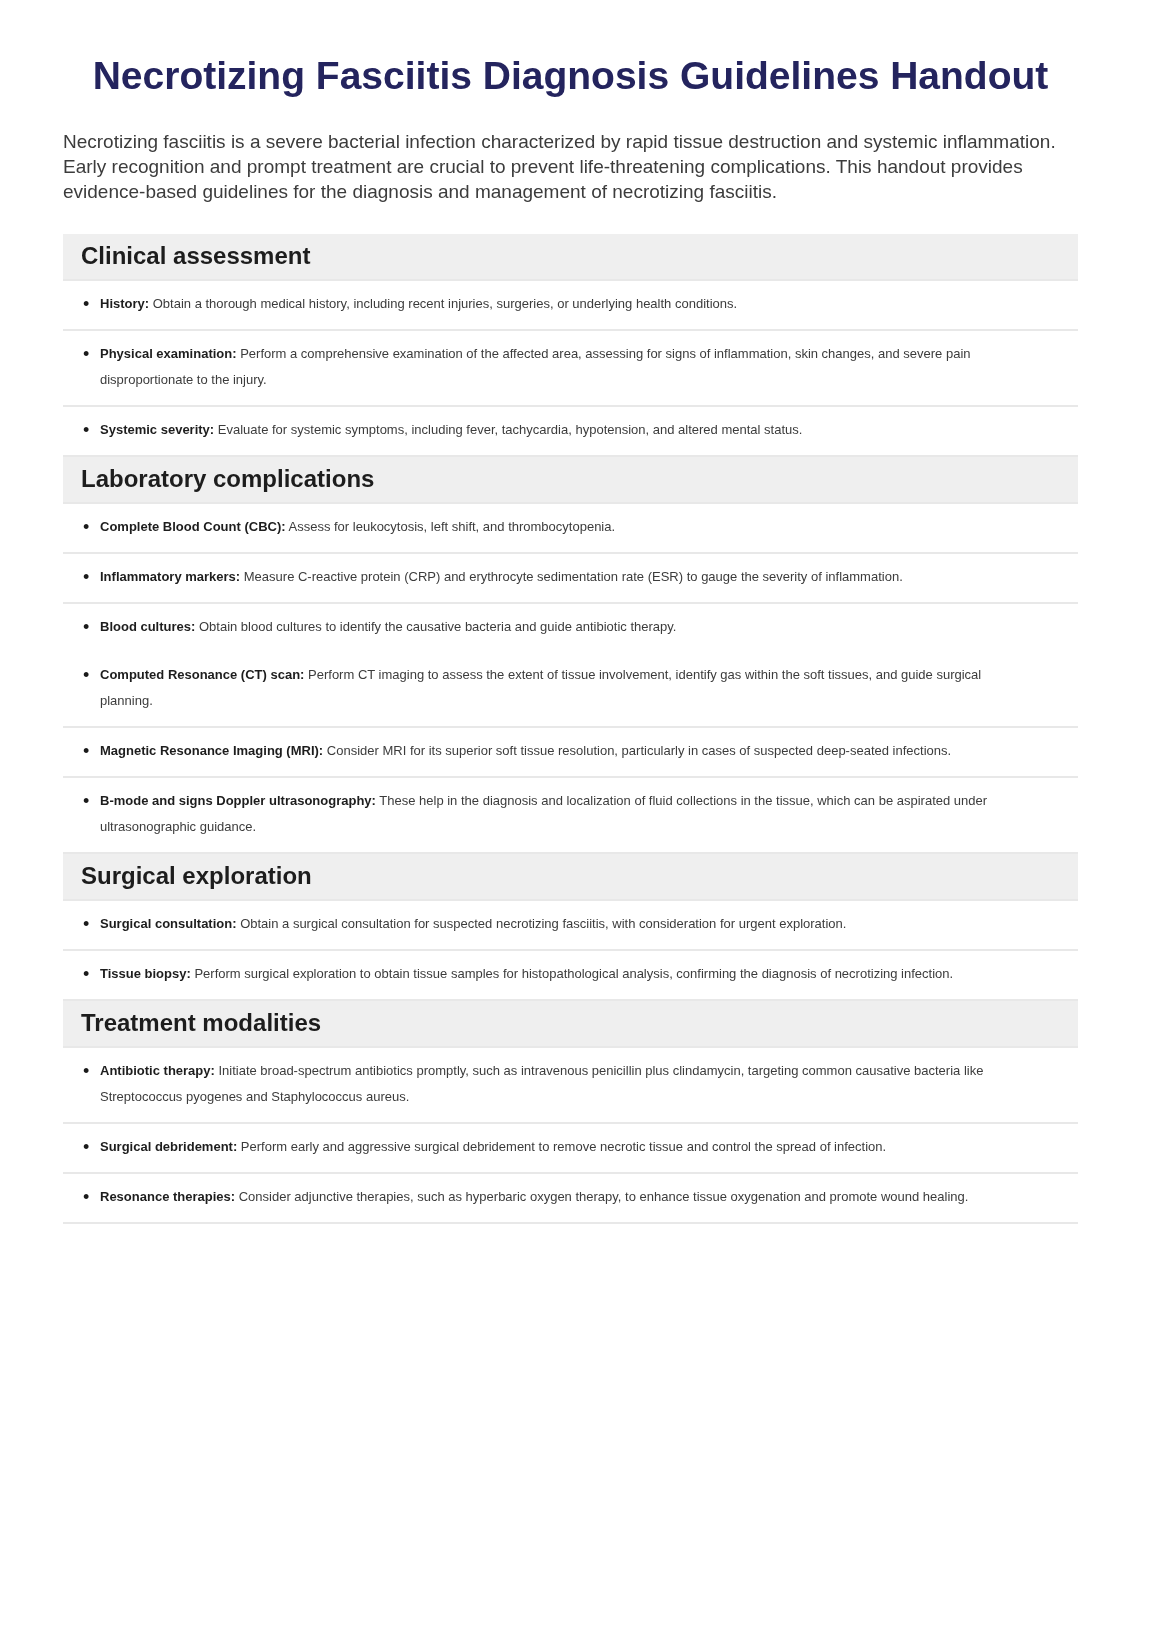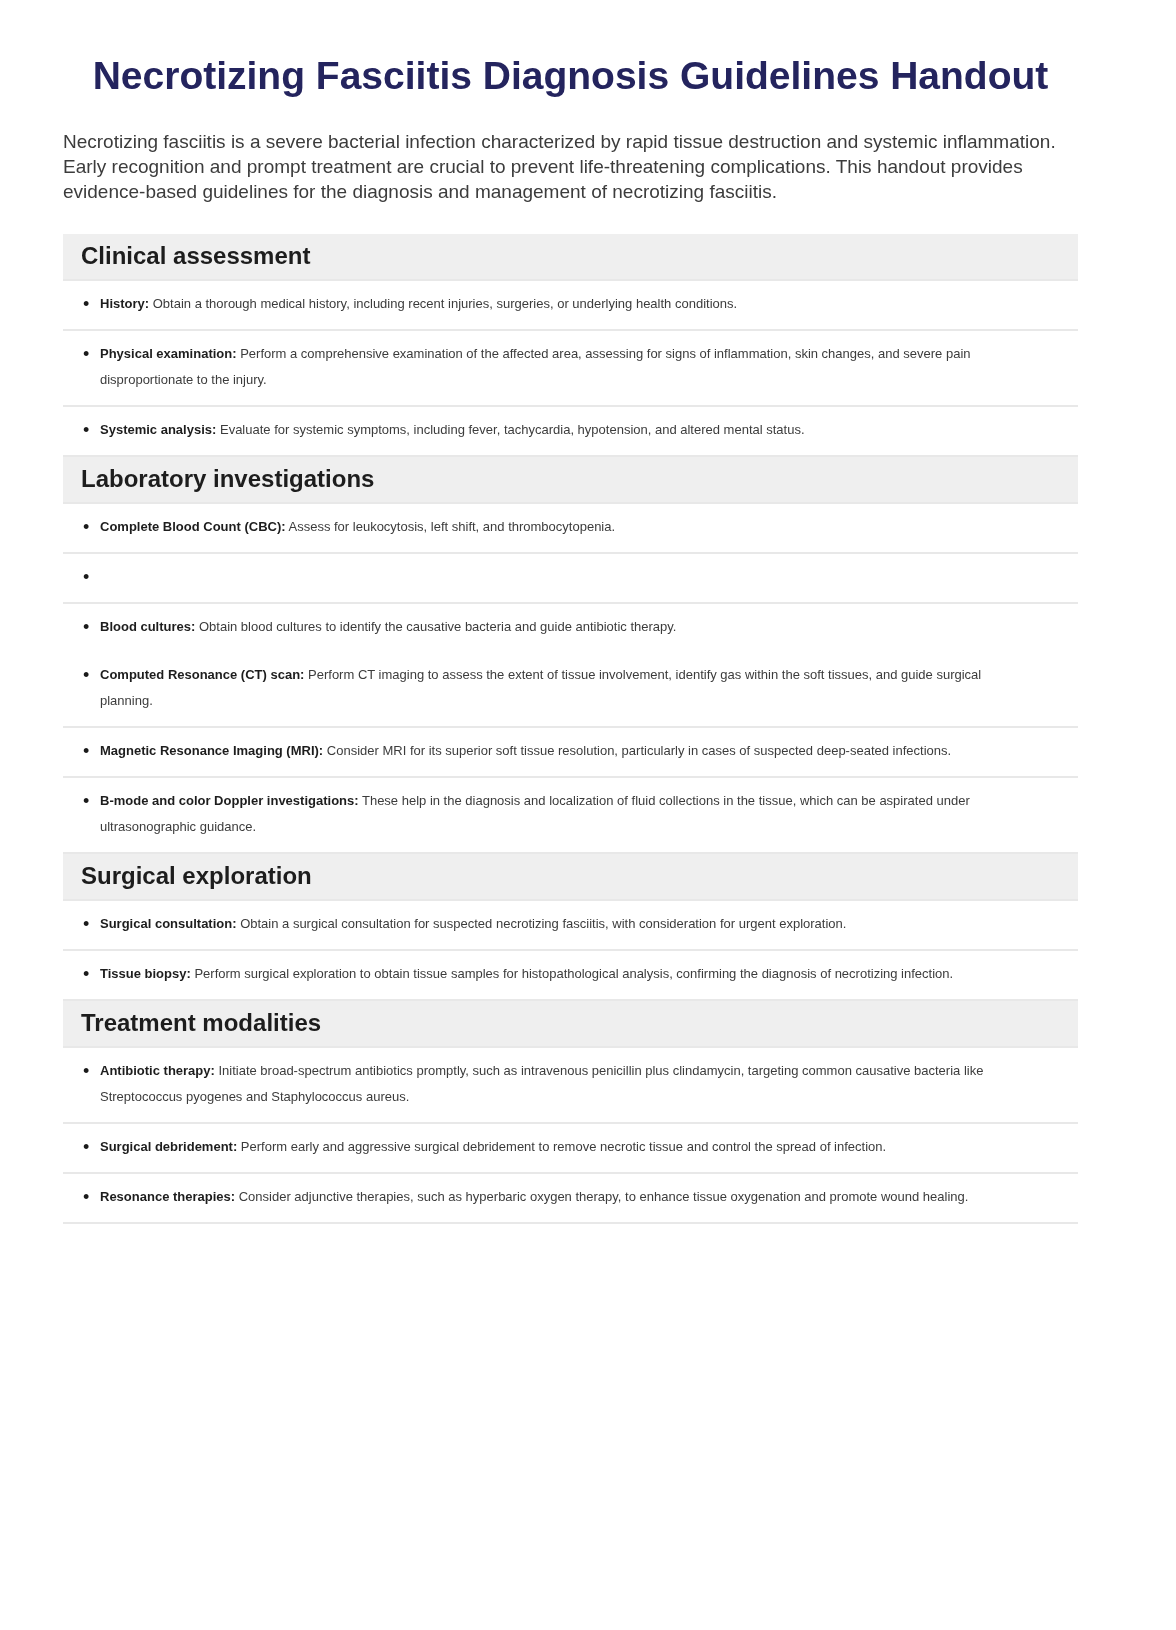--- a/index.html
+++ b/index.html
@@ -93,49 +93,50 @@
         <div class="row">
           <span class="bullet">•</span>
           <div class="content"><span class="label">History:</span> Obtain a thorough medical history, including recent injuries, surgeries, or underlying health conditions.</div>
         </div>
         <div class="row">
           <span class="bullet">•</span>
           <div class="content"><span class="label">Physical examination:</span> Perform a comprehensive examination of the affected area, assessing for signs of inflammation, skin changes, and severe pain disproportionate to the injury.</div>
         </div>
         <div class="row">
           <span class="bullet">•</span>
-          <div class="content"><span class="label">Systemic analysis:</span> Evaluate for systemic symptoms, including fever, tachycardia, hypotension, and altered mental status.</div>
+          <div class="content"><span class="label">Systemic severity:</span> Evaluate for systemic symptoms, including fever, tachycardia, hypotension, and altered mental status.</div>
         </div>
       </div>
       <div class="section">
-        <div class="section-header">Laboratory investigations</div>
+        <div class="section-header">Laboratory complications</div>
         <div class="row">
           <span class="bullet">•</span>
           <div class="content"><span class="label">Complete Blood Count (CBC):</span> Assess for leukocytosis, left shift, and thrombocytopenia.</div>
         </div>
         <div class="row">
           <span class="bullet">•</span>
+          <div class="content"><span class="label">Inflammatory markers:</span> Measure C-reactive protein (CRP) and erythrocyte sedimentation rate (ESR) to gauge the severity of inflammation.</div>
         </div>
         <div class="row">
           <span class="bullet">•</span>
           <div class="content"><span class="label">Blood cultures:</span> Obtain blood cultures to identify the causative bacteria and guide antibiotic therapy.</div>
         </div>
       </div>
       <div class="section">
         <div class="row">
           <span class="bullet">•</span>
           <div class="content"><span class="label">Computed Resonance (CT) scan:</span> Perform CT imaging to assess the extent of tissue involvement, identify gas within the soft tissues, and guide surgical planning.</div>
         </div>
         <div class="row">
           <span class="bullet">•</span>
           <div class="content"><span class="label">Magnetic Resonance Imaging (MRI):</span> Consider MRI for its superior soft tissue resolution, particularly in cases of suspected deep-seated infections.</div>
         </div>
         <div class="row">
           <span class="bullet">•</span>
-          <div class="content"><span class="label">B-mode and color Doppler investigations:</span> These help in the diagnosis and localization of fluid collections in the tissue, which can be aspirated under ultrasonographic guidance.</div>
+          <div class="content"><span class="label">B-mode and signs Doppler ultrasonography:</span> These help in the diagnosis and localization of fluid collections in the tissue, which can be aspirated under ultrasonographic guidance.</div>
         </div>
       </div>
       <div class="section">
         <div class="section-header">Surgical exploration</div>
         <div class="row">
           <span class="bullet">•</span>
           <div class="content"><span class="label">Surgical consultation:</span> Obtain a surgical consultation for suspected necrotizing fasciitis, with consideration for urgent exploration.</div>
         </div>
         <div class="row">
           <span class="bullet">•</span>

